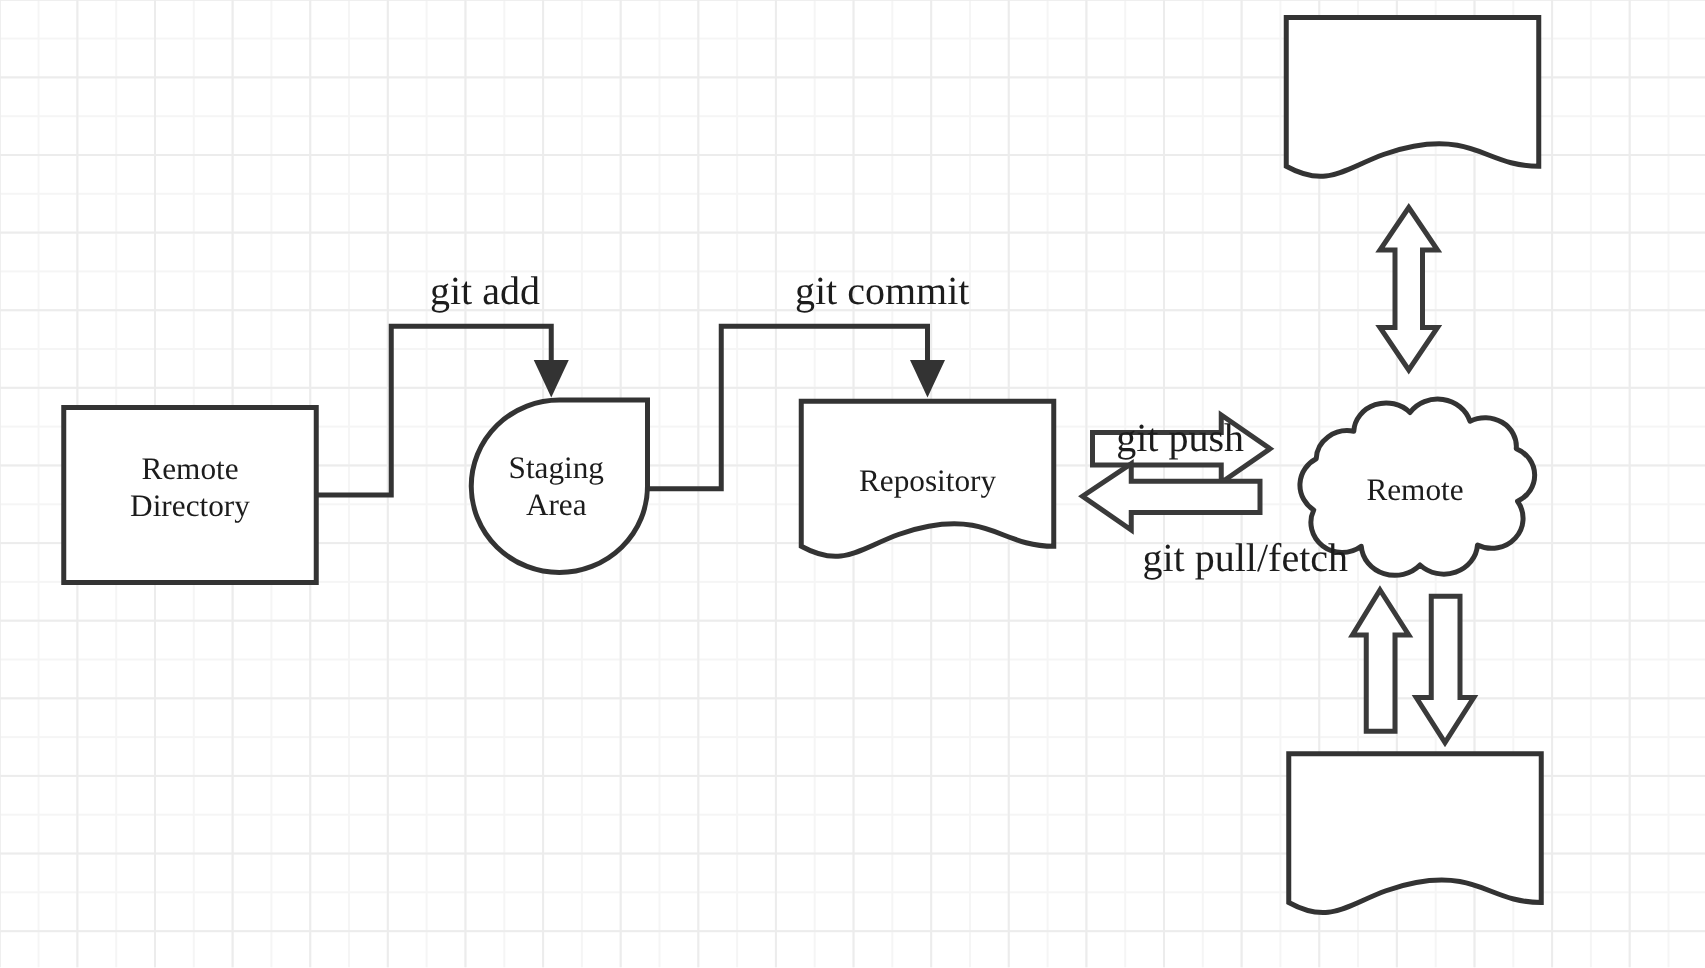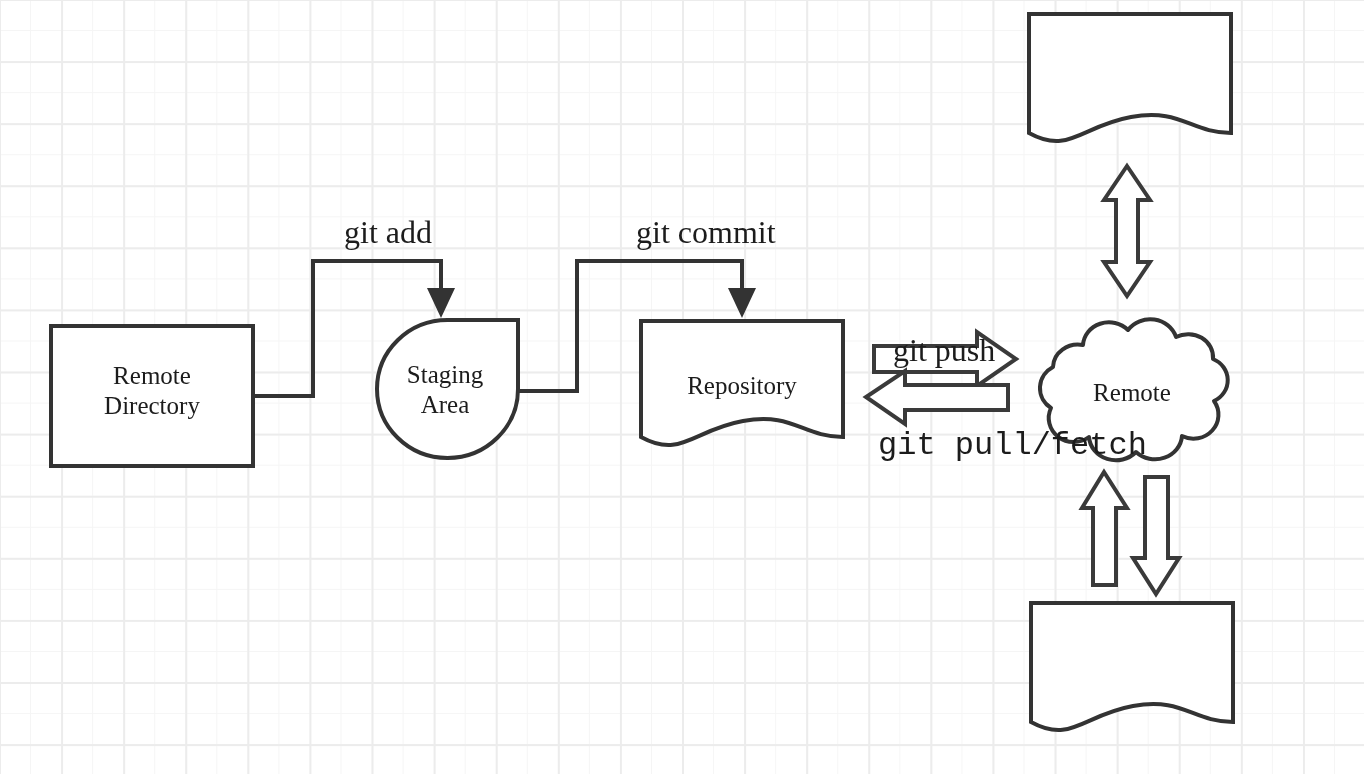--- a/index.html
+++ b/index.html
@@ -115,15 +115,15 @@
   <div class="node-label" style="left:641px; top:371px; width:202px;">Repository</div>
 
   <div class="node-label" style="left:1042px; top:378px; width:180px;">Remote</div>
 
   <div class="edge-label" style="left:344px; top:218px;">git add</div>
 
   <div class="edge-label" style="left:600px; top:218px;margin-left:36px;">git commit</div>
 
   <div class="edge-label" style="left:893px; top:308px;margin-top:28px;">git push</div>
 
-  <div class="edge-label" style="left:878px; top:432px;font-family:Liberation Mono, monospace;">git pull/fetch</div>
+  <div class="edge-label" style="left:914px; top:432px;">git pull/fetch</div>
 
 </div>
 
 </body></html>

